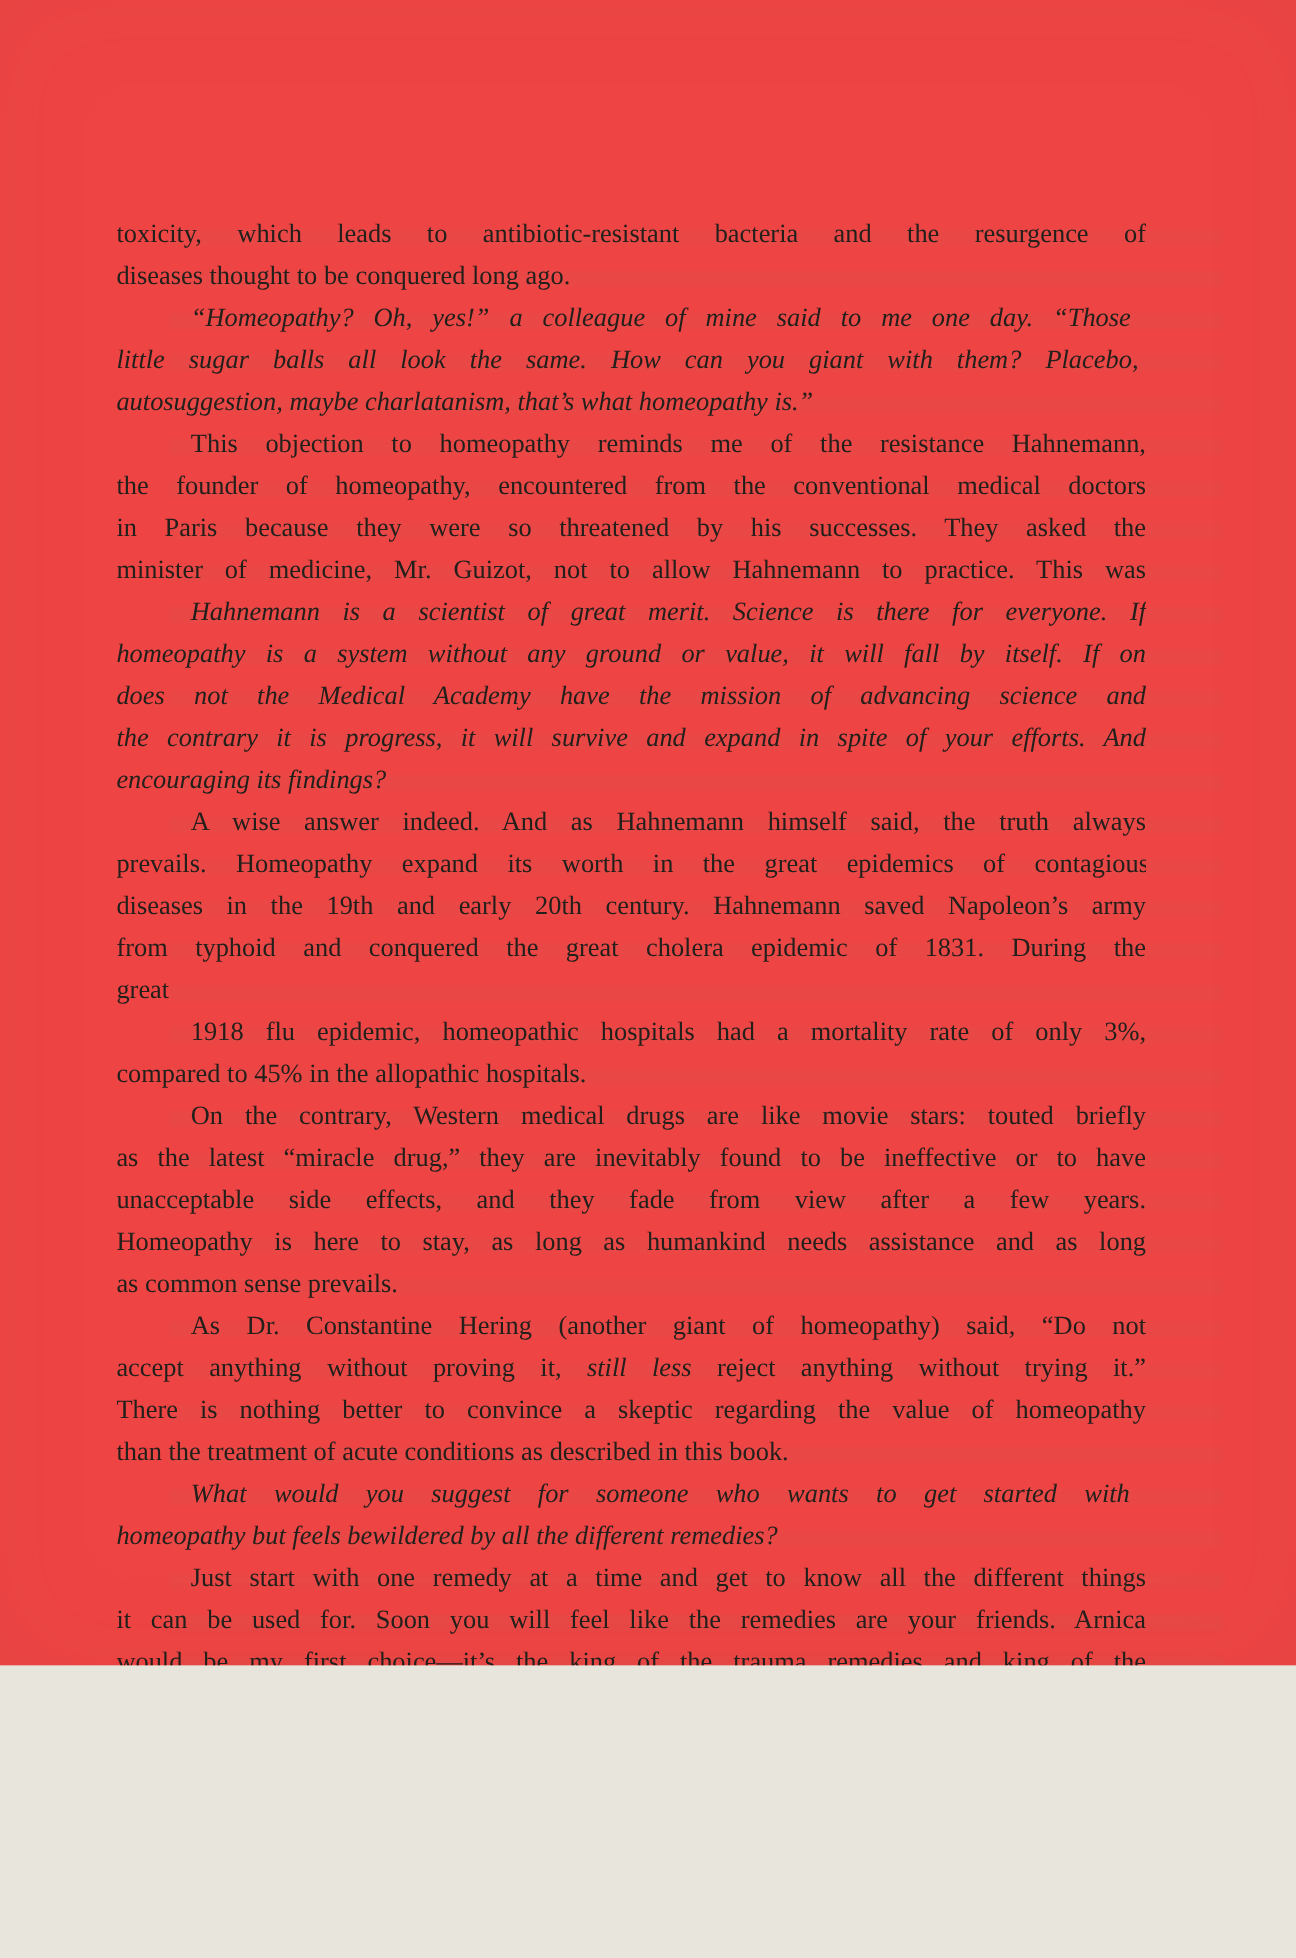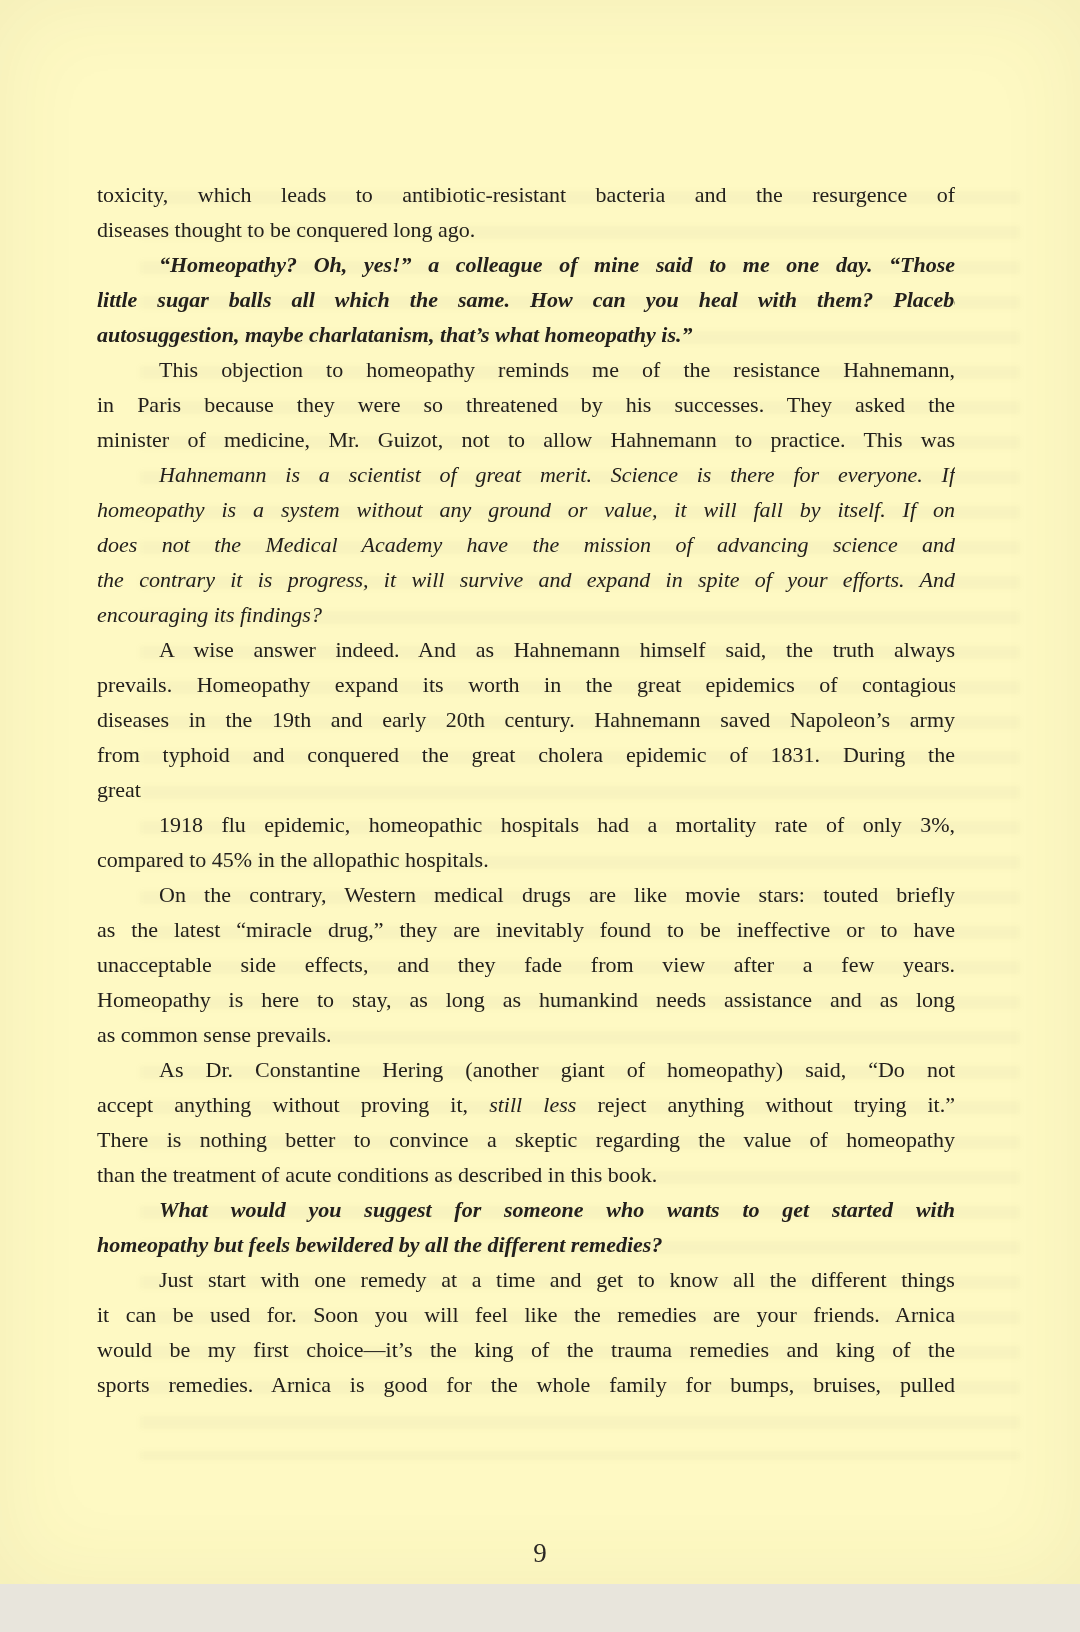--- a/index.html
+++ b/index.html
@@ -3,22 +3,22 @@
 <meta charset="utf-8">
 <style>
   html, body {
     margin: 0;
     padding: 0;
     background: #e8e5dc;
   }
   .page {
     position: relative;
     width: 1080px;
-    height: 1584px;
-    background: #fef9c3;
+    height: 1388px;
+    background: #ef4444;
     overflow: hidden;
     box-shadow: inset 0 0 90px rgba(95, 85, 60, 0.07);
     font-family: "Liberation Serif", "DejaVu Serif", serif;
   }
   
   .bleed {
     position: absolute;
     left: 140px;
     top: 180px;
     width: 880px;
@@ -42,21 +42,21 @@
     line-height: 35px;
   }
   .para { margin: 0; }
   .line {
     white-space: nowrap;
     overflow: hidden;
     text-align: left;
     height: 35px;
   }
   .line.indent { padding-left: 62px; }
-  .s-bold-italic { font-weight: 700; font-style: italic; }
+  .s-bold-italic { font-weight: 400; font-style: italic; }
   .s-italic { font-style: italic; }
   .page-number {
     position: absolute;
     left: 0;
     right: 0;
     top: 1538px;
     text-align: center;
     font-size: 27px;
     color: #2b2824;
   }
@@ -66,25 +66,26 @@
 
 <div class="page">
   <div class="bleed"></div>
   <div class="text-block">
       <div class="para s-normal">
         <div class="line" style="word-spacing: 23.99px;"><span>toxicity, which leads to antibiotic-resistant bacteria and the resurgence of</span></div>
         <div class="line"><span>diseases thought to be conquered long ago.</span></div>
       </div>
       <div class="para s-bold-italic">
         <div class="line indent" style="word-spacing: 11.1px;"><span>“Homeopathy? Oh, yes!” a colleague of mine said to me one day. “Those</span></div>
-        <div class="line" style="word-spacing: 14.52px;"><span>little sugar balls all which the same. How can you heal with them? Placebo,</span></div>
+        <div class="line" style="word-spacing: 14.52px;"><span>little sugar balls all look the same. How can you giant with them? Placebo,</span></div>
         <div class="line"><span>autosuggestion, maybe charlatanism, that’s what homeopathy is.”</span></div>
       </div>
       <div class="para s-normal">
         <div class="line indent" style="word-spacing: 17.57px;"><span>This objection to homeopathy reminds me of the resistance Hahnemann,</span></div>
+        <div class="line" style="word-spacing: 17.43px;"><span>the founder of homeopathy, encountered from the conventional medical doctors</span></div>
         <div class="line" style="word-spacing: 17.52px;"><span>in Paris because they were so threatened by his successes. They asked the</span></div>
         <div class="line" style="word-spacing: 12.78px; text-align: right;"><span>minister of medicine, Mr. Guizot, not to allow Hahnemann to practice. This was</span></div>
       </div>
       <div class="para s-italic">
         <div class="line indent" style="word-spacing: 13.32px;"><span>Hahnemann is a scientist of great merit. Science is there for everyone. If</span></div>
         <div class="line" style="word-spacing: 11.42px;"><span>homeopathy is a system without any ground or value, it will fall by itself. If on</span></div>
         <div class="line" style="word-spacing: 18.89px;"><span>does not the Medical Academy have the mission of advancing science and</span></div>
         <div class="line" style="word-spacing: 9.79px;"><span>the contrary it is progress, it will survive and expand in spite of your efforts. And</span></div>
         <div class="line"><span>encouraging its findings?</span></div>
       </div>

